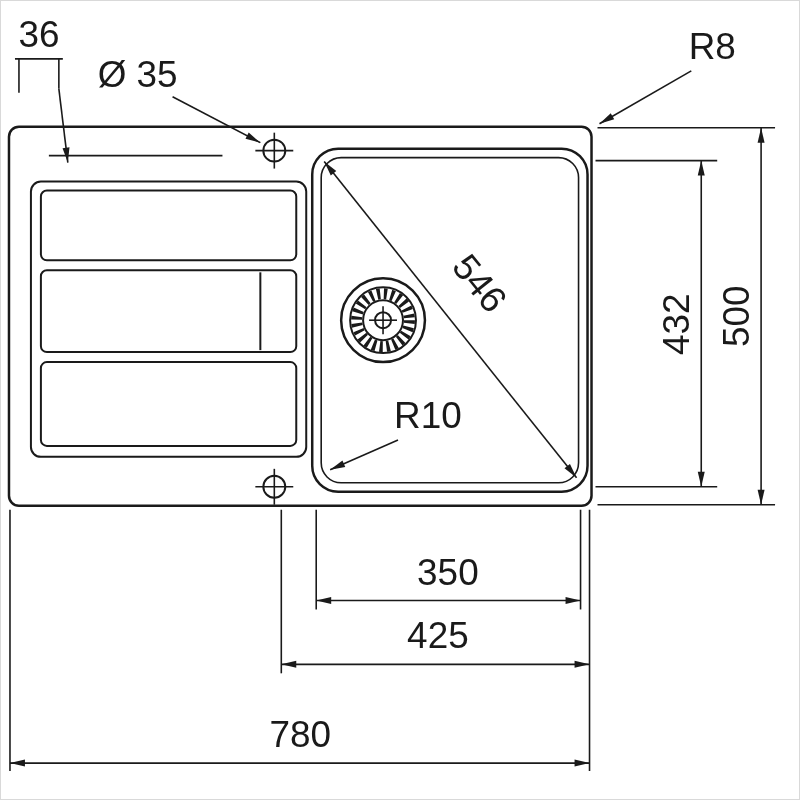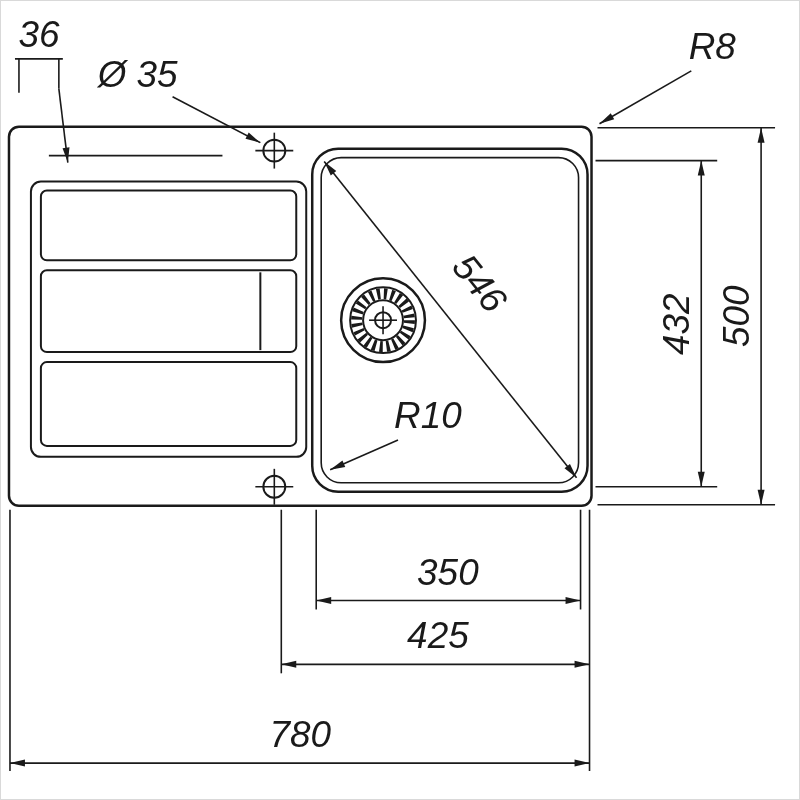--- a/index.html
+++ b/index.html
@@ -9,21 +9,20 @@
     width: 800px;
     height: 800px;
     font-family: "Liberation Sans", sans-serif;
   }
   .frame {
     width: 798px;
     height: 798px;
     border: 1px solid #d9d9d9;
     box-sizing: content-box;
     background: #ffffff;
-    font-style: italic;
   }
   svg { display: block; }
   .outline   { fill: none; stroke: #1a1a1a; stroke-width: 2.5; }
   .outline2  { fill: none; stroke: #1a1a1a; stroke-width: 2;   }
   .thin      { fill: none; stroke: #1a1a1a; stroke-width: 1.6; }
   .dim       { fill: none; stroke: #1a1a1a; stroke-width: 1.6; }
   .dimtext   { fill: #1a1a1a; font-family: "Liberation Sans", sans-serif;
                font-size: 37px; font-weight: 400; }
   .spokes    { fill: none; stroke: #1a1a1a; stroke-width: 11;
                stroke-dasharray: 3.2 3.74; }

